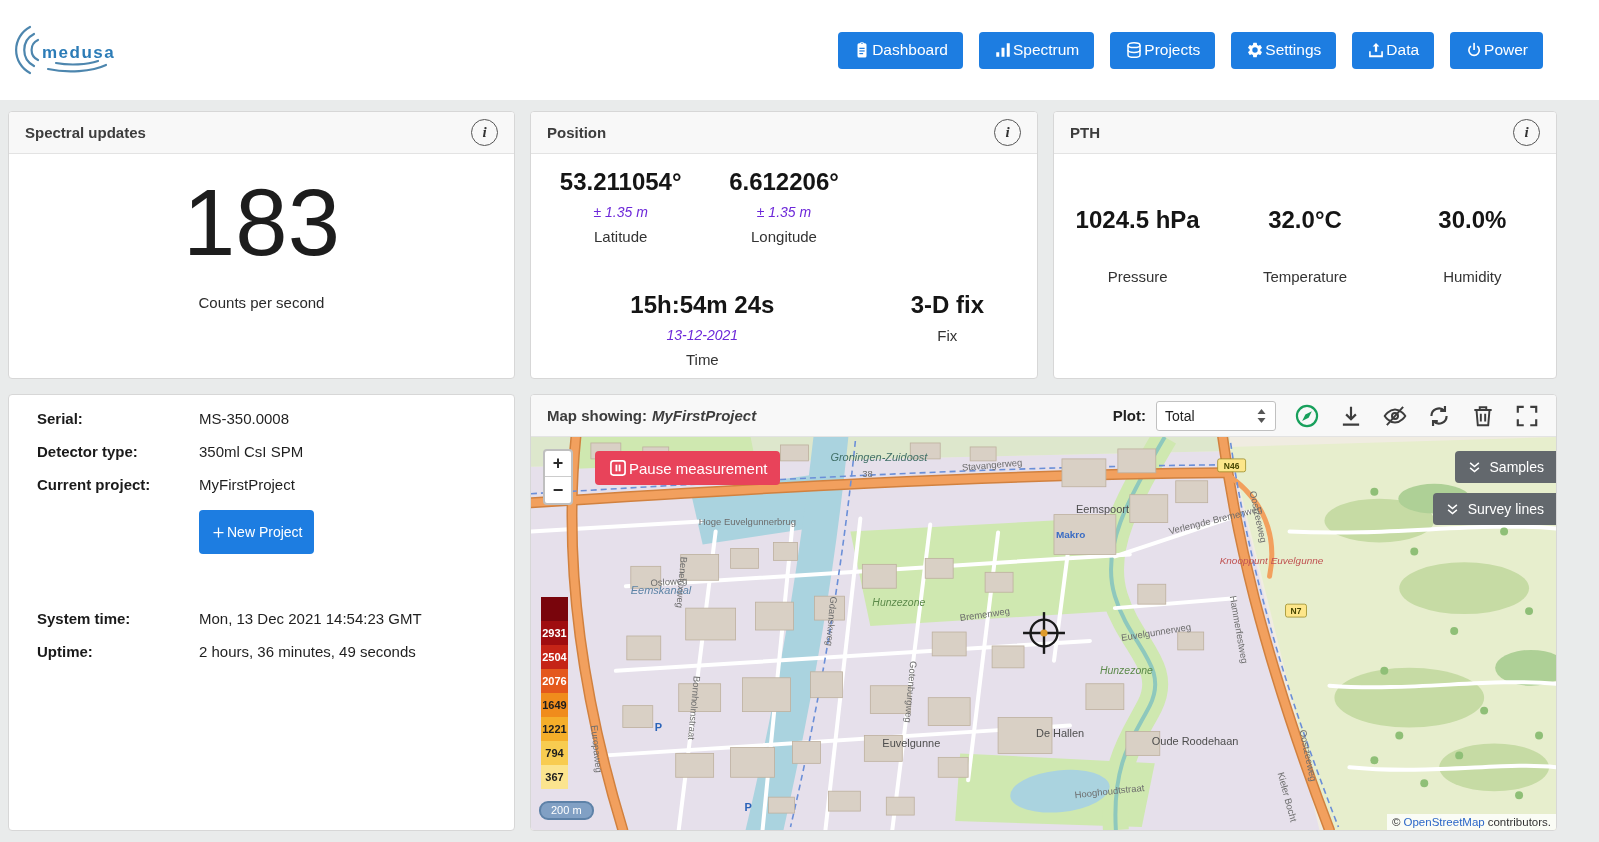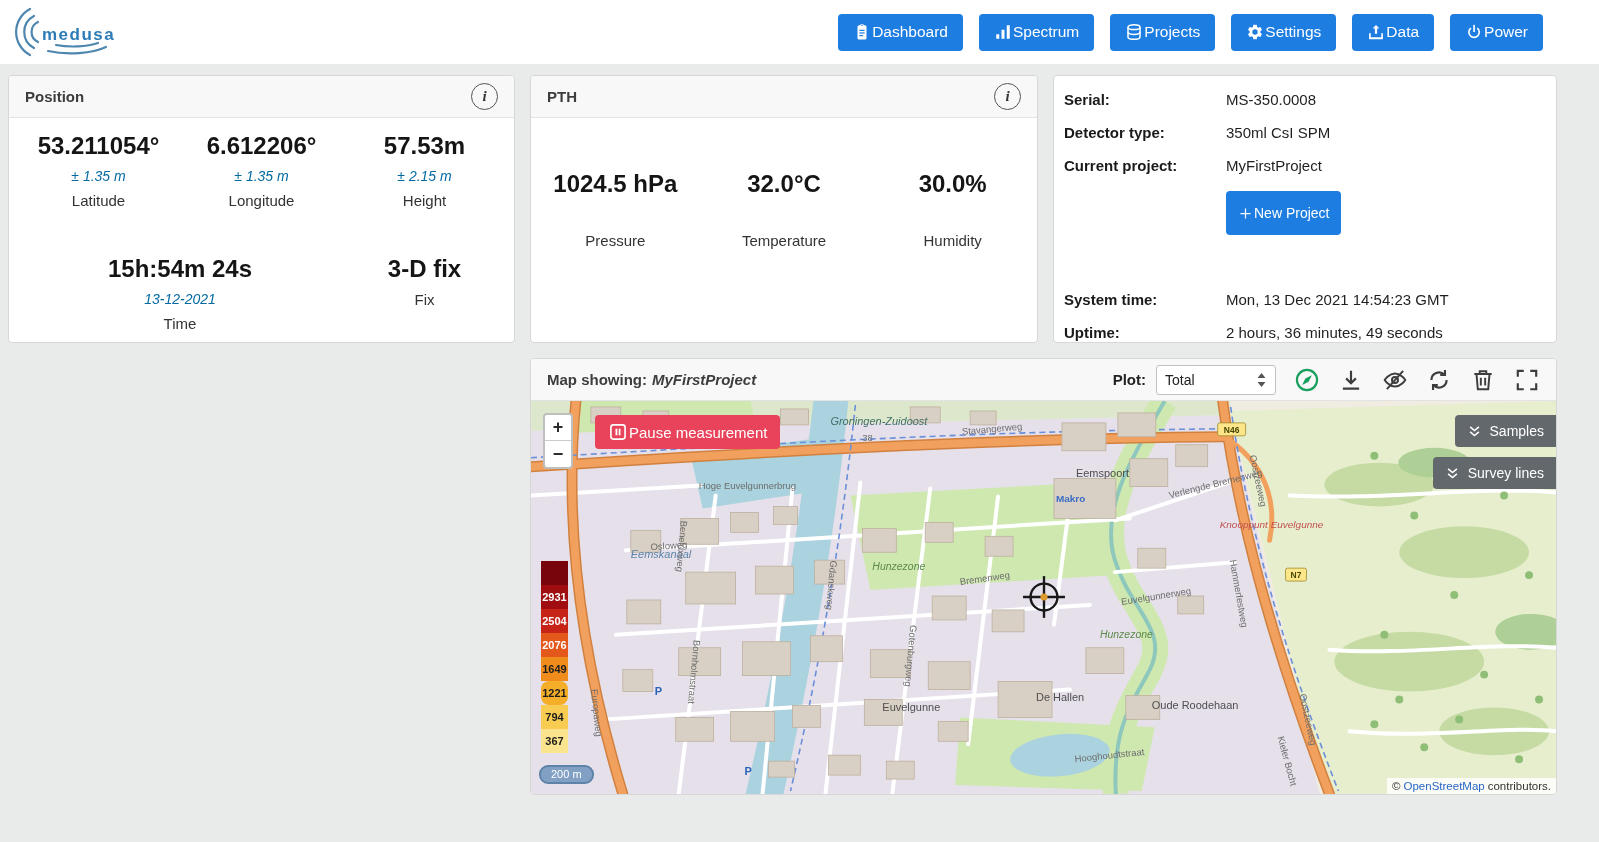--- a/index.html
+++ b/index.html
@@ -3,21 +3,21 @@
 <meta charset="utf-8">
 <style>
   *{box-sizing:border-box}
   html,body{margin:0;padding:0}
   body{
     width:1599px;height:842px;overflow:hidden;
     background:#e9ebeb;color:#212121;
     font-family:"Liberation Sans",sans-serif;
   }
   
-  .app-header{height:64px;background:#fff;display:flex;align-items:center;
+  .app-header{height:100px;background:#fff;display:flex;align-items:center;
     justify-content:space-between;padding:0 56px 0 14px}
   .logo{display:flex;align-items:center}
   .main-nav{display:flex;gap:16px}
   .btn{display:inline-flex;align-items:center;gap:1px;background:var(--accent,#1d7de1);
     color:#fff;border:none;border-radius:4px;font-family:inherit;cursor:pointer}
   .nav-btn{height:37px;padding:0 15px;font-size:15.5px}
   .ni{width:18px;height:18px;flex:none}
   
   .main-grid{display:grid;grid-template-columns:507px 508px 504px;
     grid-template-rows:268px 437px;gap:15px;padding:11px 0 0 8px}
@@ -35,28 +35,28 @@
   
   .spectral-body{text-align:center}
   .big-number{font-size:94px;line-height:1;margin-top:22px;color:#1d1d1d}
   .big-caption{font-size:15px;margin-top:24px;color:#2b2b2b}
   
   .pos-grid{display:grid;grid-template-columns:1fr 1fr 1fr;padding:14px 8px 0;
     row-gap:36px;text-align:center}
   .metric-time{grid-column:1/3}
   .metric-fix{grid-column:3}
   .m-val{font-size:24px;font-weight:700;color:#151515}
-  .m-sub{font-size:14px;font-style:italic;color:#0369a1;margin-top:8px}
+  .m-sub{font-size:14px;font-style:italic;color:#6d28d9;margin-top:8px}
   .m-sub:empty{display:none}
   .m-lab{font-size:15px;color:#333;margin-top:8px}
   
   .pth-grid{display:grid;grid-template-columns:repeat(3,1fr);padding-top:52px;text-align:center}
   .pth-lab{margin-top:34px;font-size:15px;color:#333}
   
-  .sys-body{padding:14px 10px}
+  .sys-body{padding:14px 28px}
   .sys-row{display:flex;margin-bottom:13px;font-size:15px;line-height:20px}
   .sys-label{width:162px;flex:none;font-weight:700;color:#1a1a1a}
   .sys-val{color:#1f1f1f}
   .new-project{margin:2px 0 0 162px;height:44px;padding:0 12px;font-size:14px}
   .sys-gap{height:55px}
   
   .map-title{font-size:15px;font-weight:700;margin:0;color:#3d3d3d;display:flex}
   .map-title em{font-style:italic;margin-left:5px}
   .map-tools{display:flex;align-items:center;gap:18px}
   .plot-label{font-weight:700;font-size:15px;color:#222;margin-right:-8px}
@@ -161,41 +161,46 @@
         <rect x="11" y="2.5" width="2.2" height="9.5" fill="#fff"></rect>
         <path d="M7.2 5.9a8 8 0 1 0 9.8 0l-1.4 1.8a5.8 5.8 0 1 1-7 0L7.2 5.9z" fill="#fff"></path>
       </svg>
       <span>Power</span>
     </button>
   </nav>
 </header>
 
 <main class="main-grid">
 
+  <section class="card">
+    <div class="card-head">
+      <h2 class="card-title">Spectral updates</h2>
+      <button class="info-btn"></button>
+    </div>
+    <div class="card-body spectral-body">
+      <div class="big-number">183</div>
+      <div class="big-caption">Counts per second</div>
+    </div>
+  </section>
 
   <section class="card">
     <div class="card-head">
       <h2 class="card-title">Position</h2>
       <button class="info-btn"></button>
     </div>
     <div class="card-body pos-grid">
       <div class="metric">
         <div class="m-val">53.211054°</div>
         <div class="m-sub">± 1.35 m</div>
         <div class="m-lab">Latitude</div>
       </div>
       <div class="metric">
         <div class="m-val">6.612206°</div>
         <div class="m-sub">± 1.35 m</div>
         <div class="m-lab">Longitude</div>
-      </div>
-      <div class="metric">
-        <div class="m-val">57.53m</div>
-        <div class="m-sub">± 2.15 m</div>
-        <div class="m-lab">Height</div>
       </div>
       <div class="metric metric-time">
         <div class="m-val">15h:54m 24s</div>
         <div class="m-sub">13-12-2021</div>
         <div class="m-lab">Time</div>
       </div>
       <div class="metric metric-fix">
         <div class="m-val">3-D fix</div>
 
         <div class="m-lab">Fix</div>
@@ -501,21 +506,21 @@
         </svg>
         <span>Survey lines</span>
       </button>
 
       <div class="map-legend">
         <div class="legend-cell" style="background-color: rgb(121, 5, 12); color: rgb(255, 255, 255);"></div>
         <div class="legend-cell" style="background-color: rgb(159, 13, 16); color: rgb(255, 255, 255);">2931</div>
         <div class="legend-cell" style="background-color: rgb(197, 36, 23); color: rgb(255, 255, 255);">2504</div>
         <div class="legend-cell" style="background-color: rgb(228, 88, 28); color: rgb(255, 255, 255);">2076</div>
         <div class="legend-cell" style="background-color: rgb(240, 140, 28); color: rgb(29, 29, 29);">1649</div>
-        <div class="legend-cell" style="background-color: rgb(245, 174, 42); color: rgb(29, 29, 29); border-radius: 8px;">1221</div>
+        <div class="legend-cell" style="background-color: rgb(245, 174, 42); color: rgb(29, 29, 29);">1221</div>
         <div class="legend-cell" style="background-color: rgb(248, 204, 80); color: rgb(29, 29, 29);">794</div>
         <div class="legend-cell" style="background-color: rgb(251, 228, 142); color: rgb(29, 29, 29);">367</div>
       </div>
 
       <div class="map-scale">200 m</div>
 
       <div class="map-attribution">
         <span>©</span>
         <a>OpenStreetMap</a>
         <span>contributors.</span>

